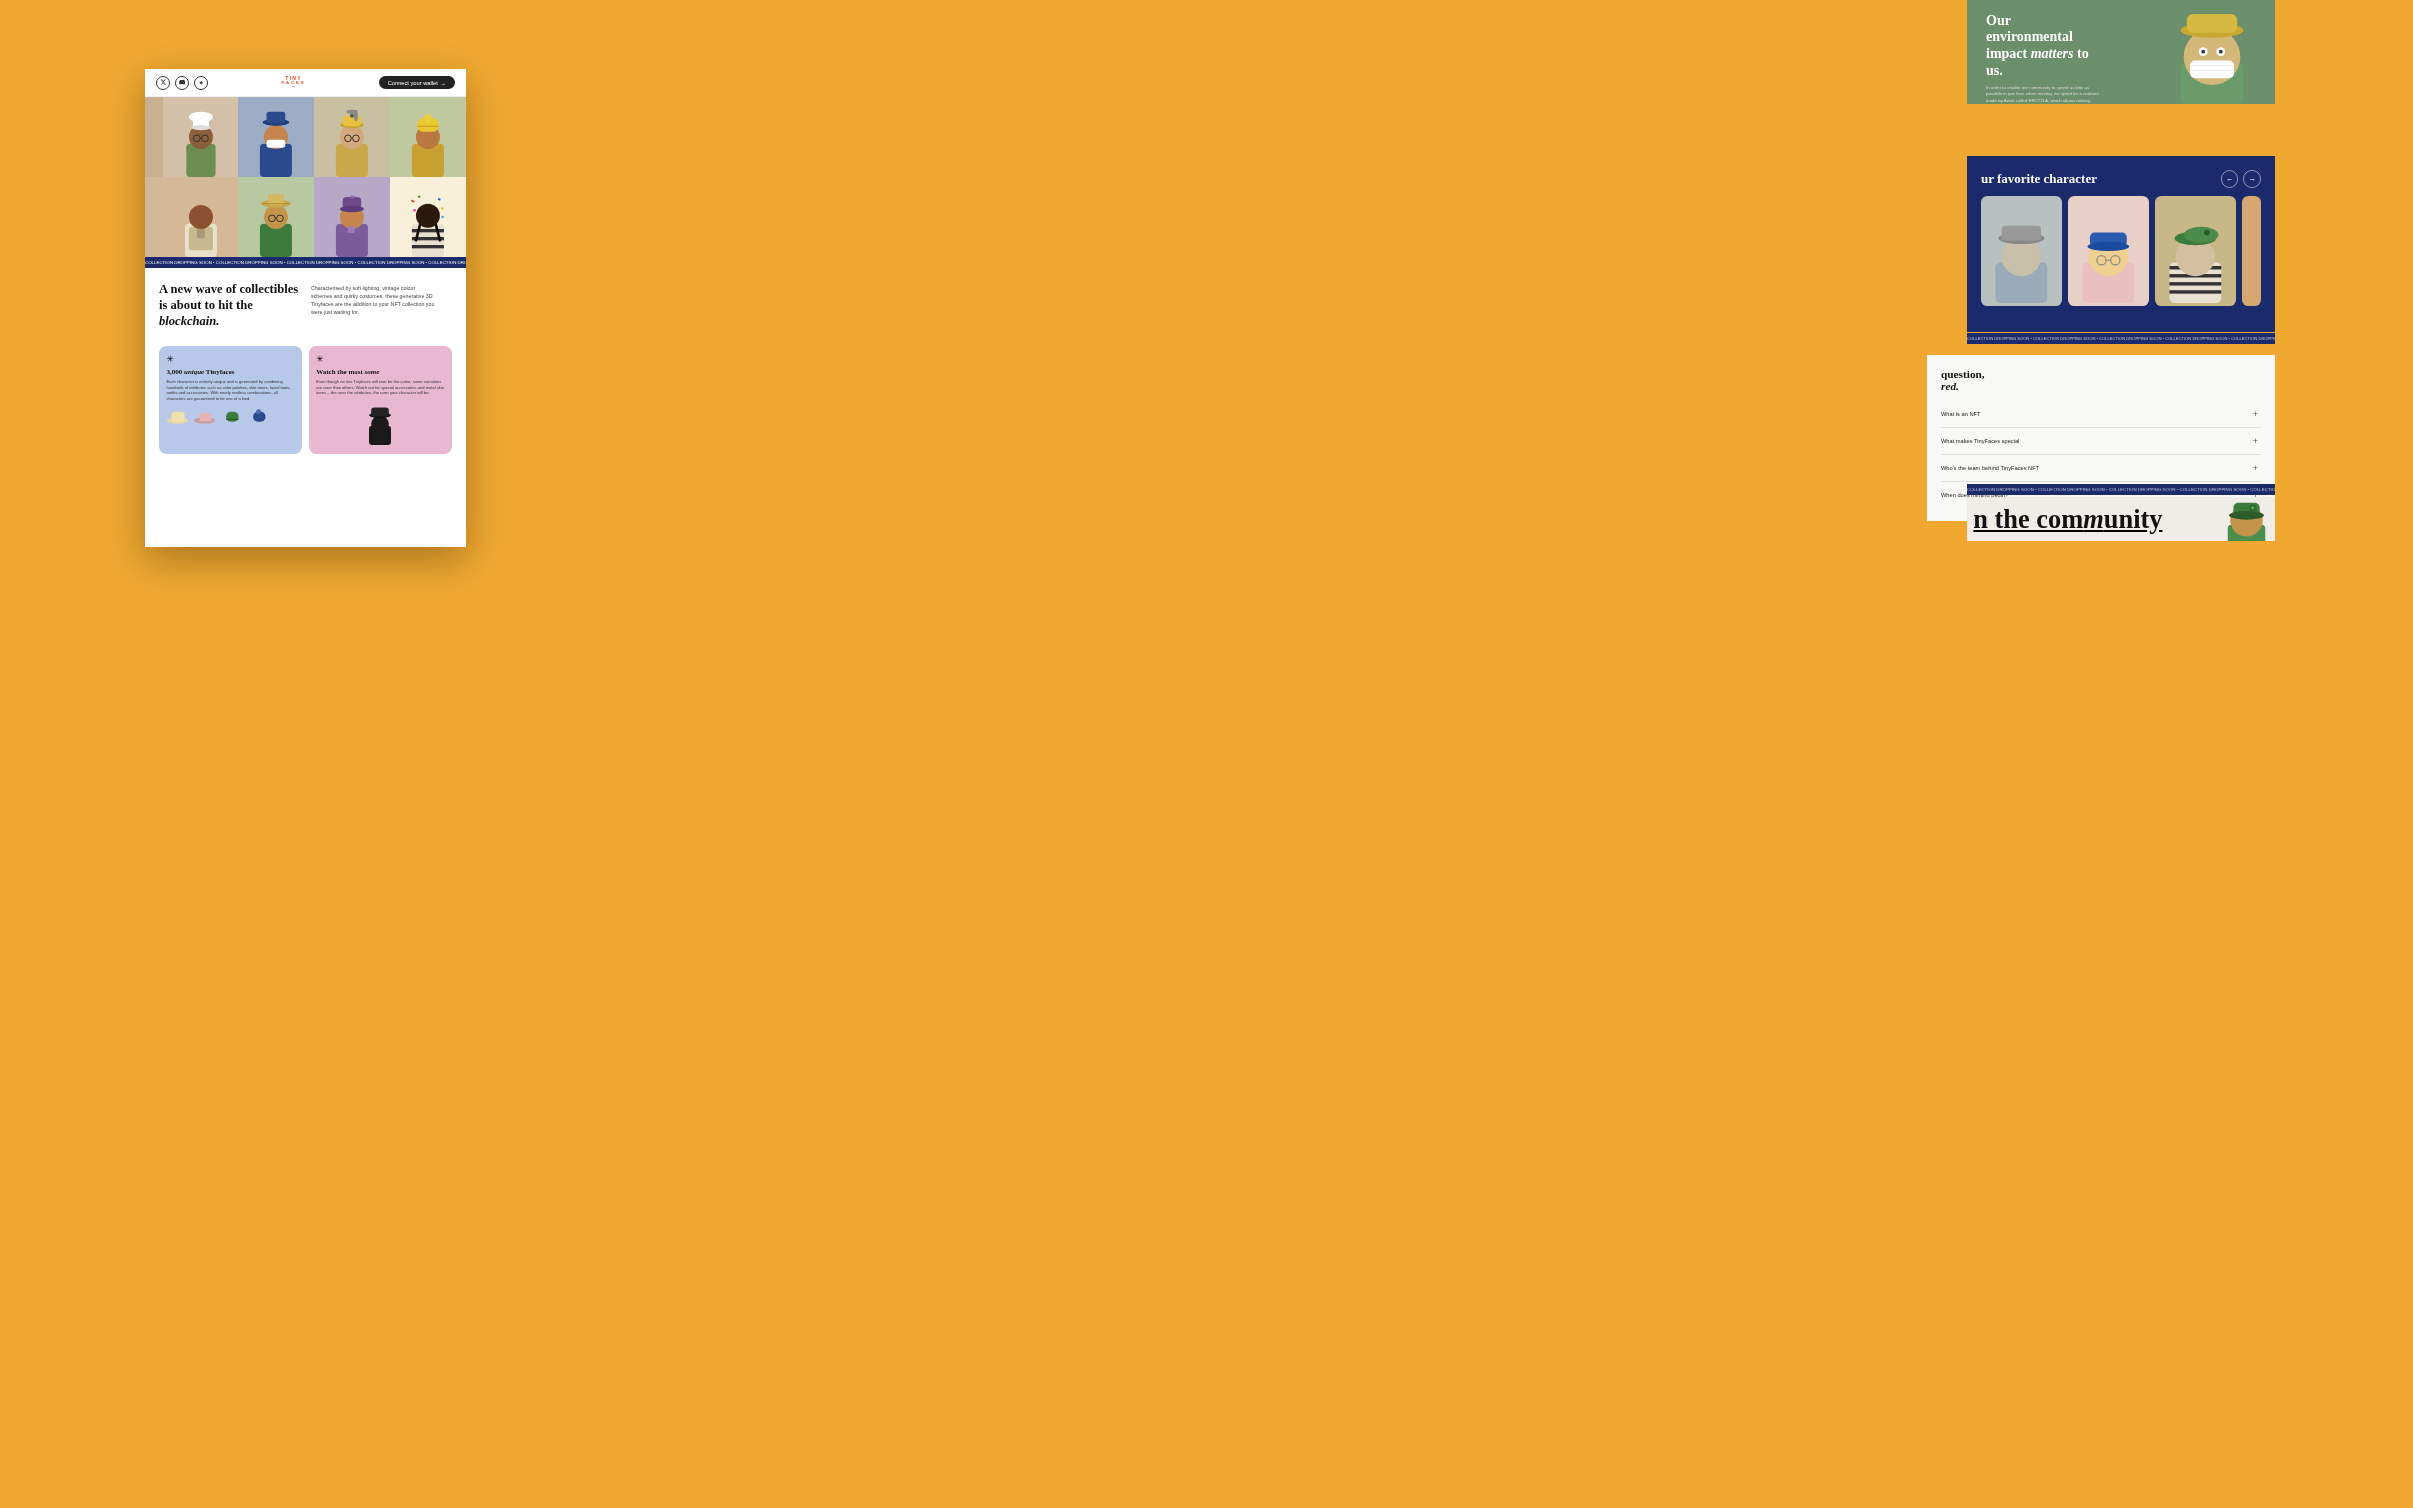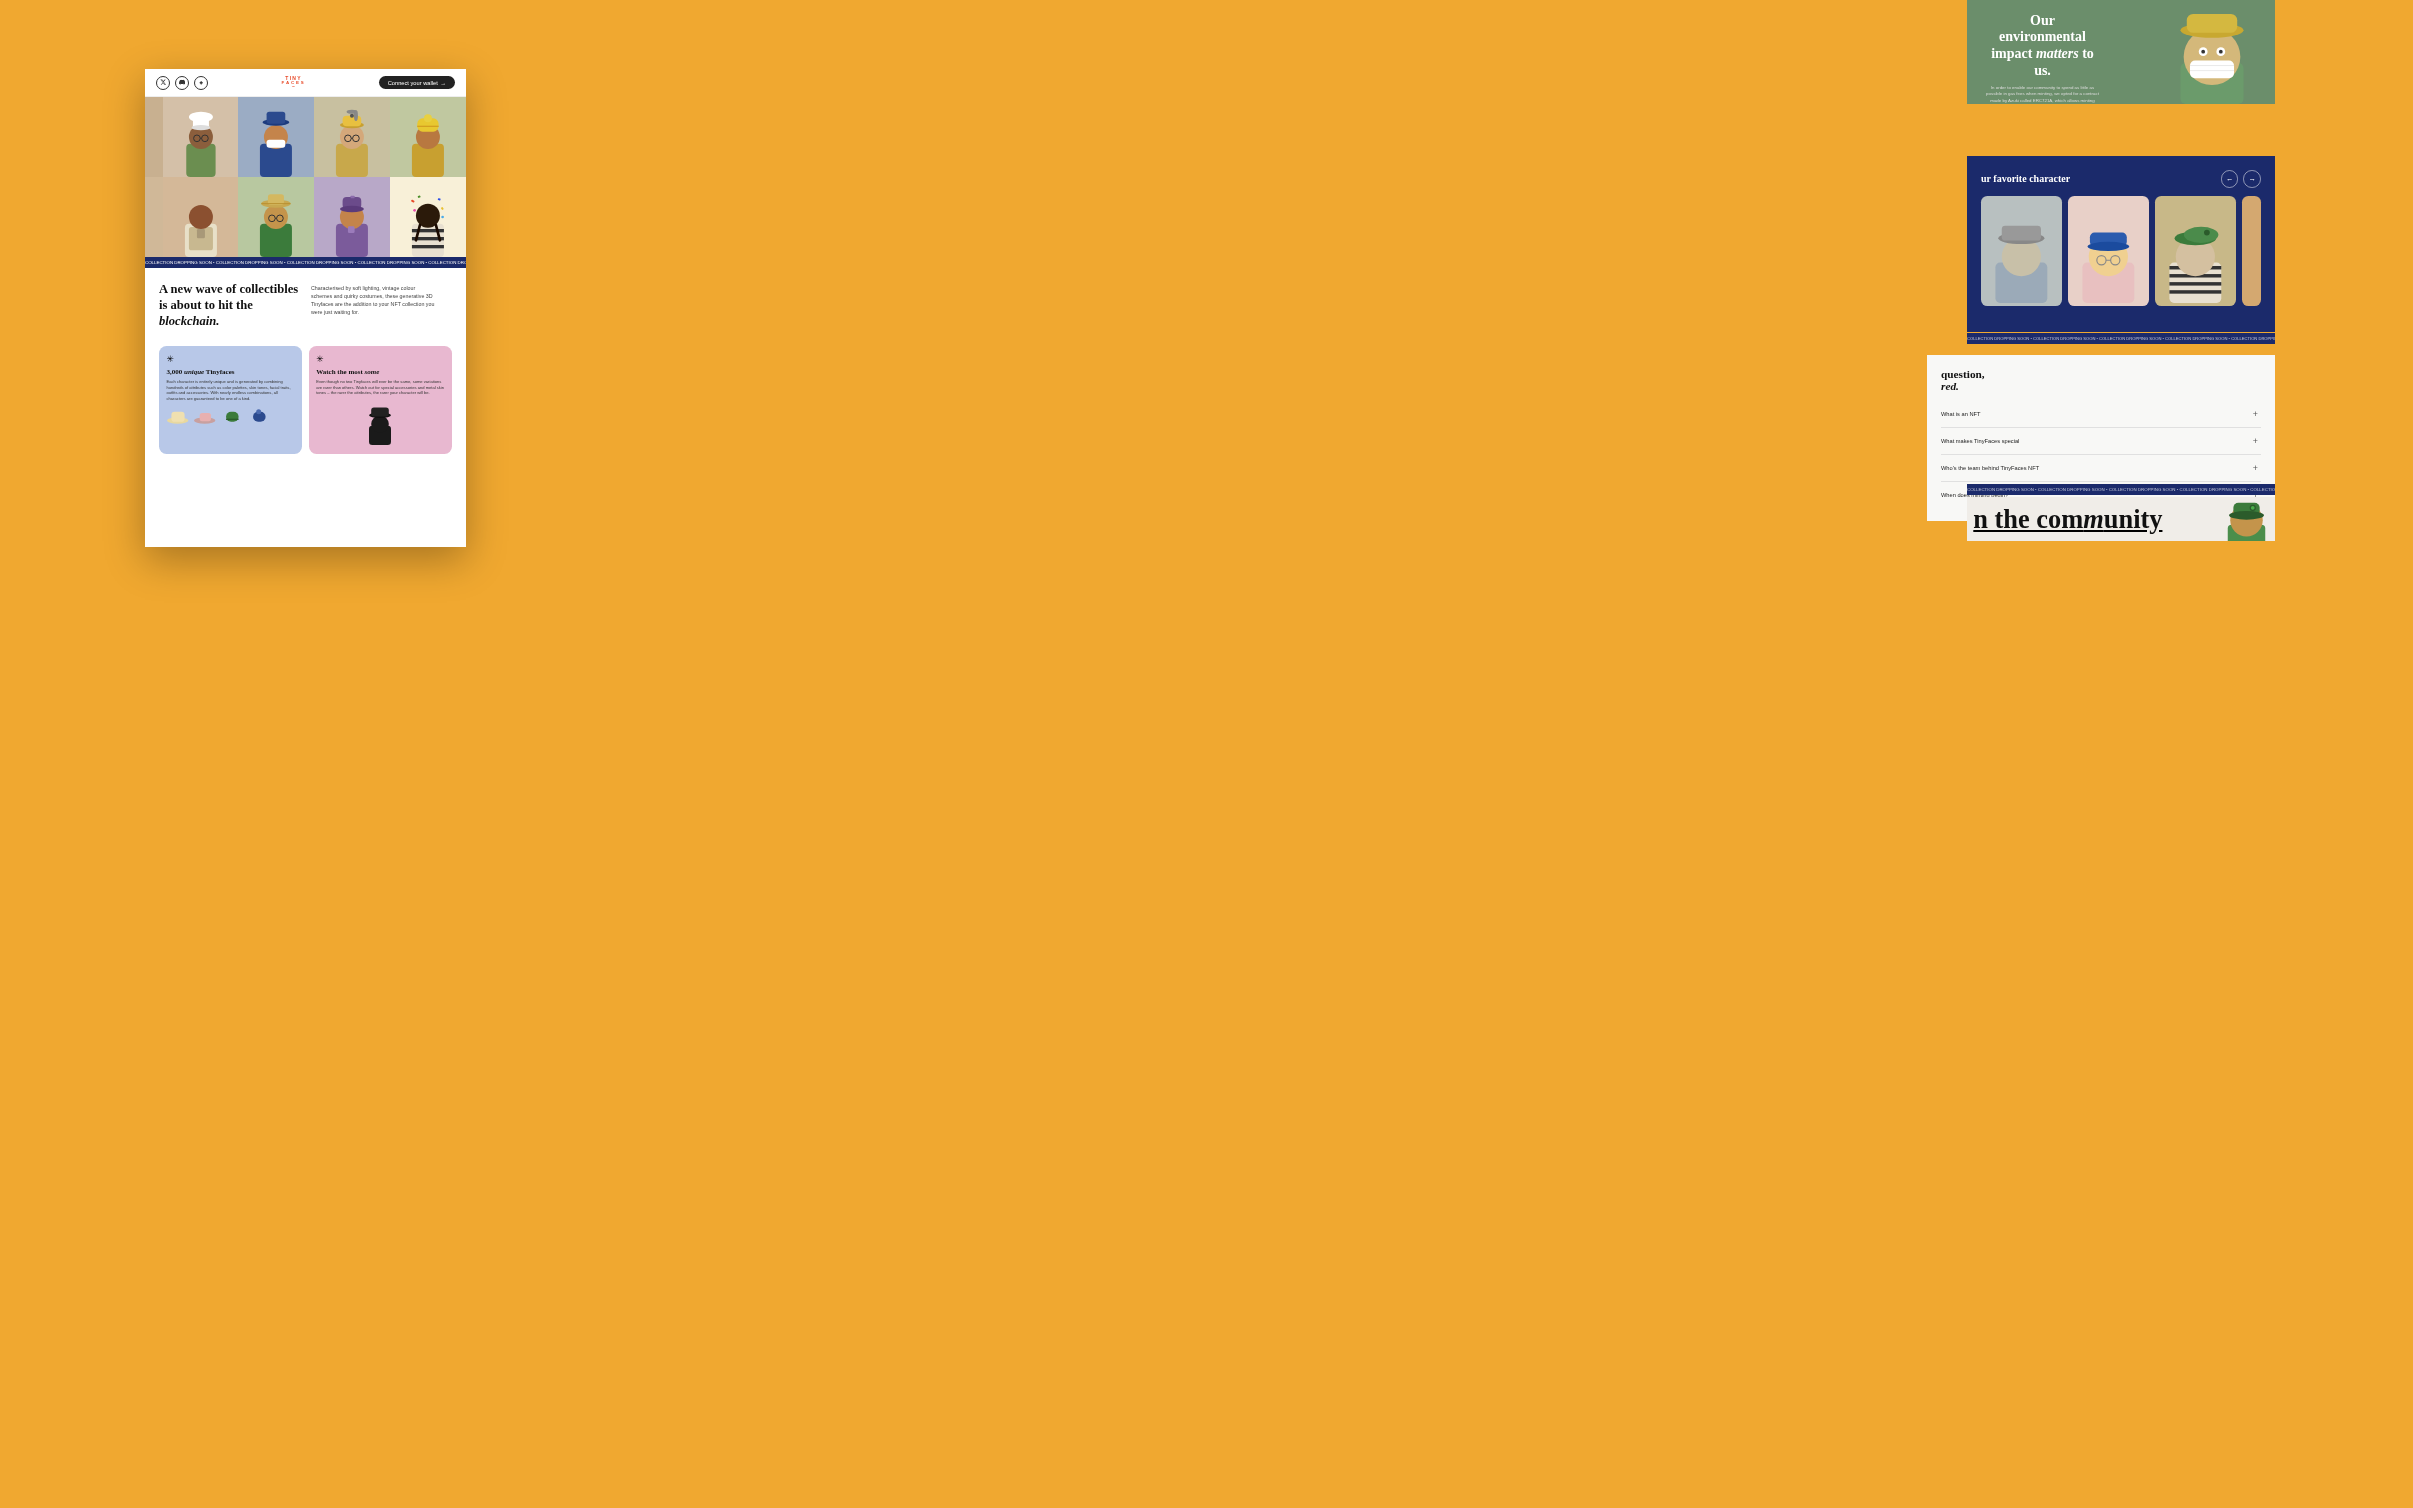--- a/index.html
+++ b/index.html
@@ -155,21 +155,20 @@
       width: 308px;
       height: 104px;
       background: #6B8E6B;
       overflow: hidden;
     }
     .env-text-block {
       position: absolute;
       left: 19px;
       top: 12.6px;
       width: 113px;
-      text-align: center;
     }
     .env-title {
       font-size: 14px;
       font-weight: 700;
       color: #fff;
       line-height: 1.2;
       font-family: Georgia, serif;
     }
     .env-title em { font-style: italic; }
     .env-desc {
@@ -199,21 +198,21 @@
       position: absolute;
       right: 138px;
       top: 156px;
       width: 308px;
       height: 176px;
       background: #1B2A6B;
       overflow: hidden;
       padding: 14px 14px 0;
     }
     .fav-title {
-      font-size: 10px;
+      font-size: 13px;
       font-weight: 700;
       color: #fff;
       font-family: Georgia, serif;
     }
     .fav-nav-btn {
       width: 17.6px;
       height: 17.6px;
       border-radius: 50%;
       border: 0.9px solid rgba(255,255,255,0.5);
       background: transparent;

